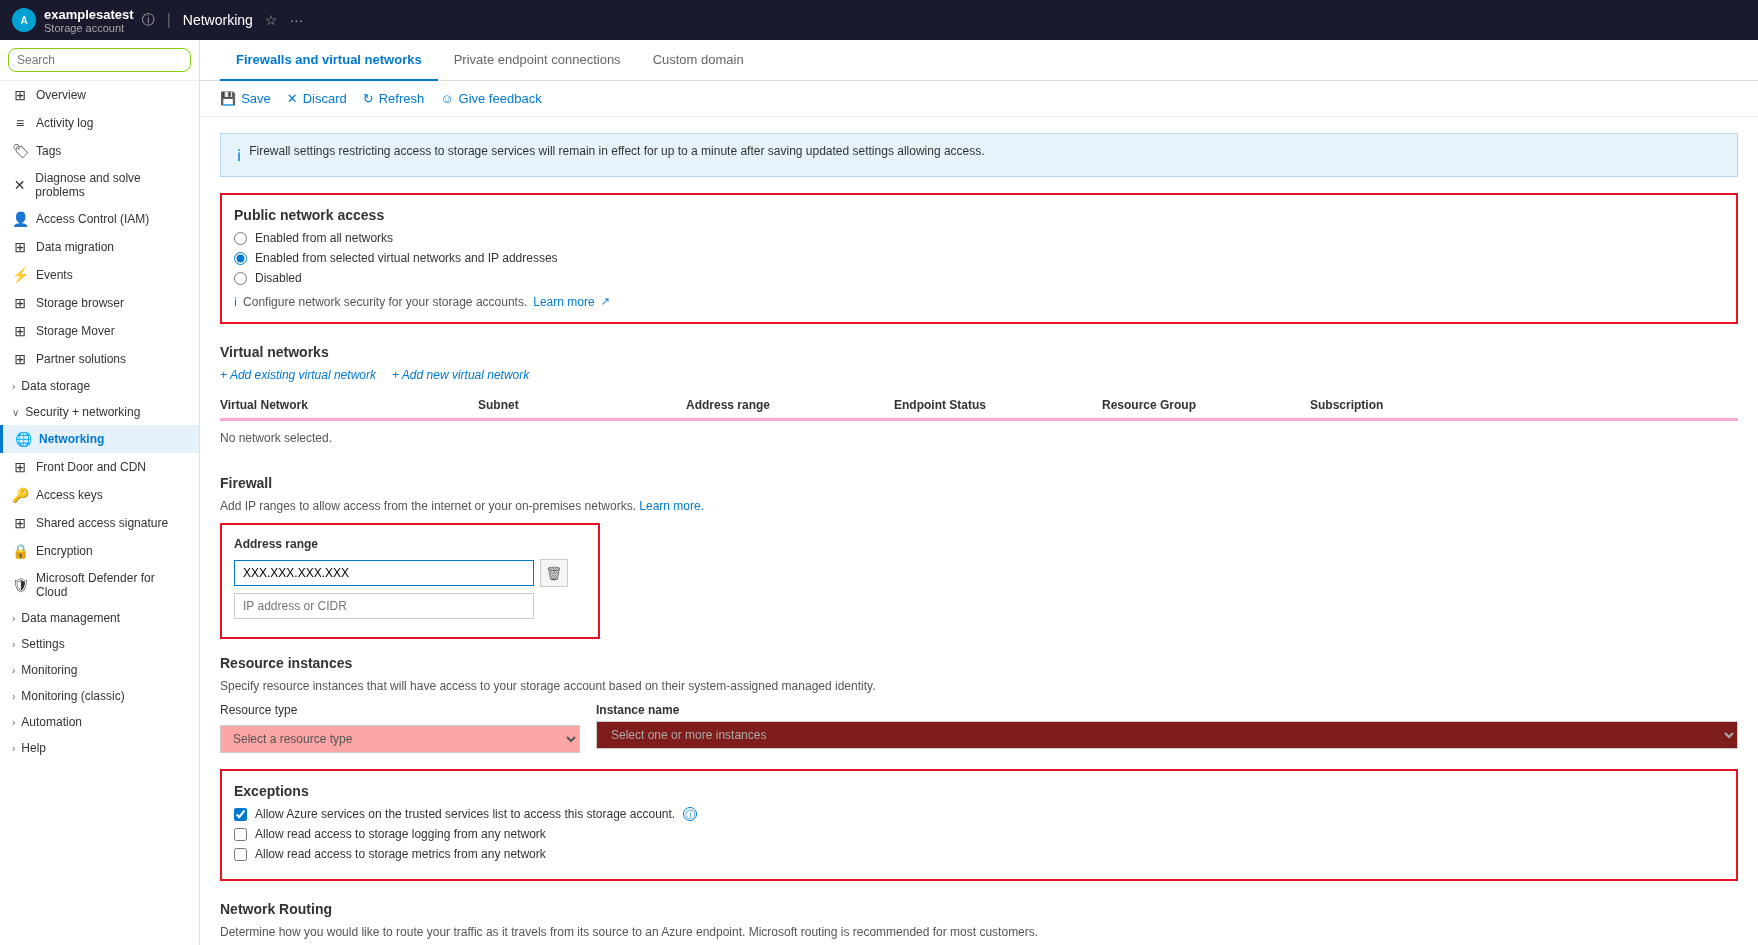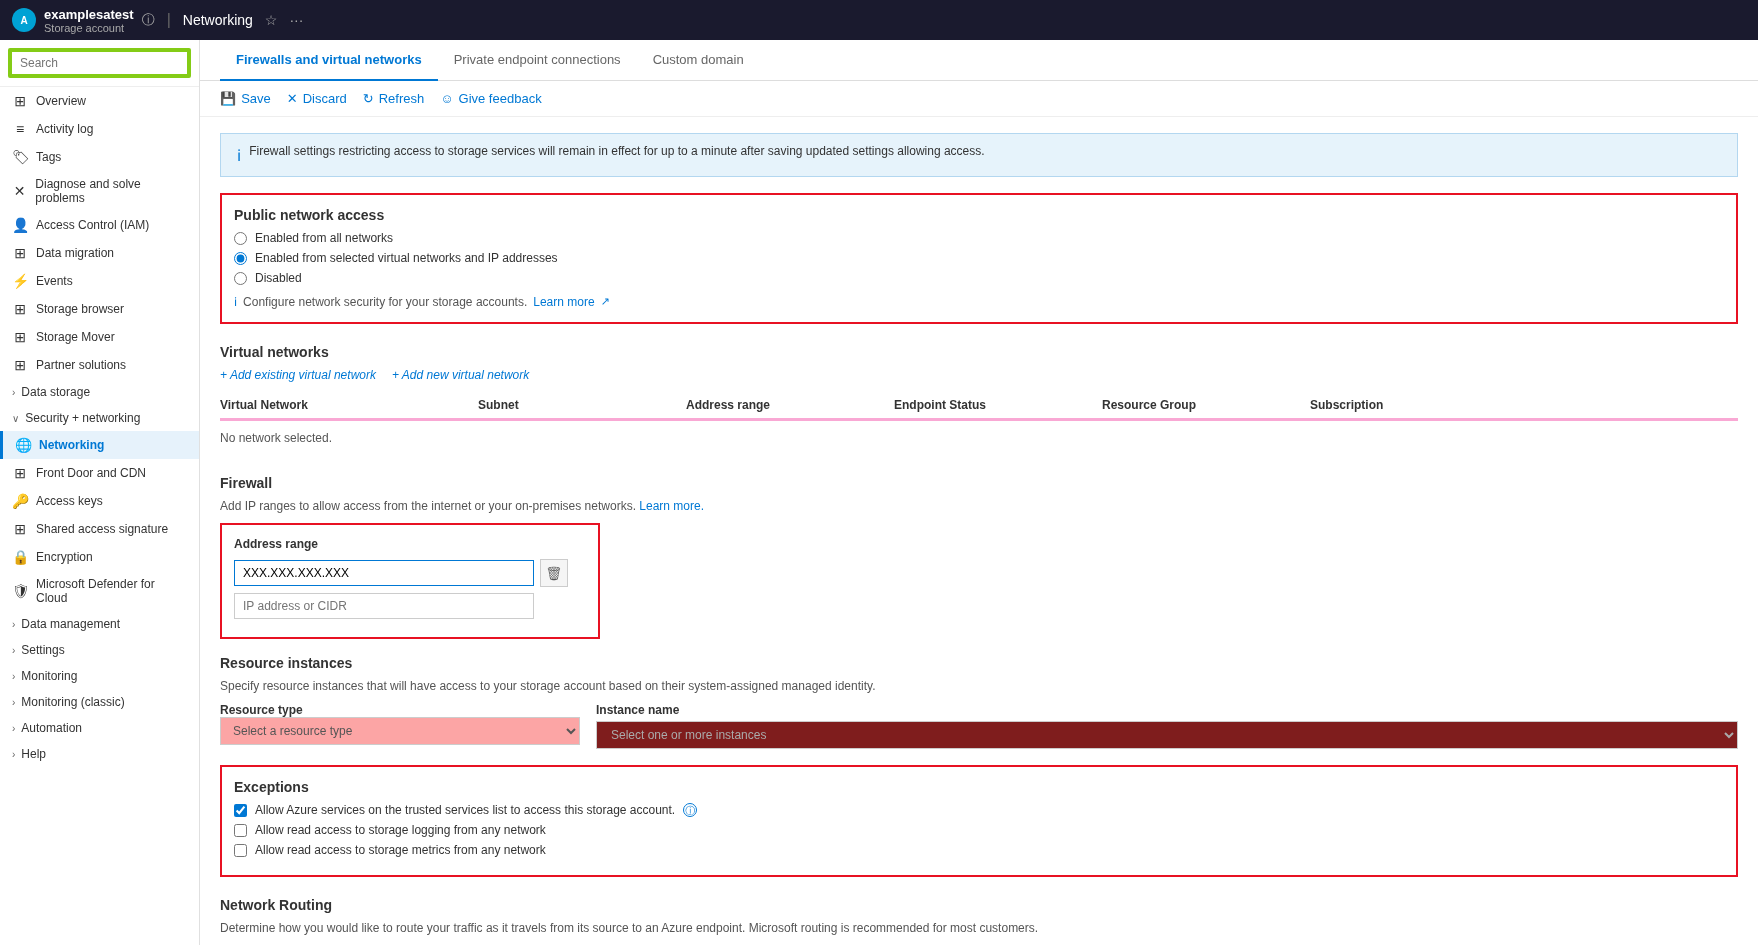--- a/index.html
+++ b/index.html
@@ -14,21 +14,21 @@
     .topbar-divider { color: #666; font-size: 16px; margin: 0 4px; }
     .topbar-title { color: white; font-size: 14px; }
     .topbar-icon { color: #aaa; font-size: 14px; cursor: pointer; margin-left: 4px; }
 
     
     .main-layout { display: flex; flex: 1; overflow: hidden; }
 
     
     .sidebar { width: 200px; background: #fff; border-right: 1px solid #e0e0e0; display: flex; flex-direction: column; overflow-y: auto; flex-shrink: 0; }
     .sidebar-search { padding: 8px; border-bottom: 1px solid #eee; }
-    .sidebar-search input { width: 100%; border: 4px solid #84cc16; padding: 4px 8px; font-size: 12px; border-radius: 2px; }
+    .sidebar-search input { width: 100%; border: 1px solid #84cc16; padding: 4px 8px; font-size: 12px; border-radius: 8px; }
     .sidebar-item { display: flex; align-items: center; padding: 6px 12px; cursor: pointer; font-size: 12px; color: #333; gap: 8px; }
     .sidebar-item.active { background: #e6f2fb; color: #0078d4; font-weight: 600; border-left: 3px solid #0078d4; }
     .sidebar-item .icon { font-size: 14px; width: 16px; text-align: center; }
     .sidebar-group-header { display: flex; align-items: center; padding: 6px 12px; cursor: pointer; font-size: 12px; color: #333; gap: 6px; font-weight: 500; }
     .chevron { font-size: 10px; color: #666; }
 
     
     .content { flex: 1; overflow-y: auto; padding: 0; }
 
     
@@ -308,21 +308,21 @@
           <input type="text" class="address-input-empty" placeholder="IP address or CIDR" style="">
         </div>
       </div>
     </div>
 
     <div class="section">
       <div class="section-title">Resource instances</div>
       <div class="section-desc">Specify resource instances that will have access to your storage account based on their system-assigned managed identity.</div>
       <div class="resource-row">
         <div>
-          <div style="font-size:12px;font-weight:700;margin-bottom:0;">Resource type</div>
+          <div style="font-size:12px;font-weight:400;margin-bottom:8px;">Resource type</div>
           <select style="border:1px solid #ccc;padding:5px 8px;font-size:12px;width:100%;background:#fca5a5;color:#555;"><option value="" style="color:#aaa;">Select a resource type</option></select>
         </div>
         <div>
           <div style="font-size:12px;font-weight:600;margin-bottom:4px;">Instance name</div>
           <select style="border:1px solid #ccc;padding:5px 10px;font-size:12px;width:100%;background:#7f1d1d;color:#aaa;"><option value="" style="color:#aaa;">Select one or more instances</option></select>
         </div>
       </div>
     </div>
 
     <div class="section">

